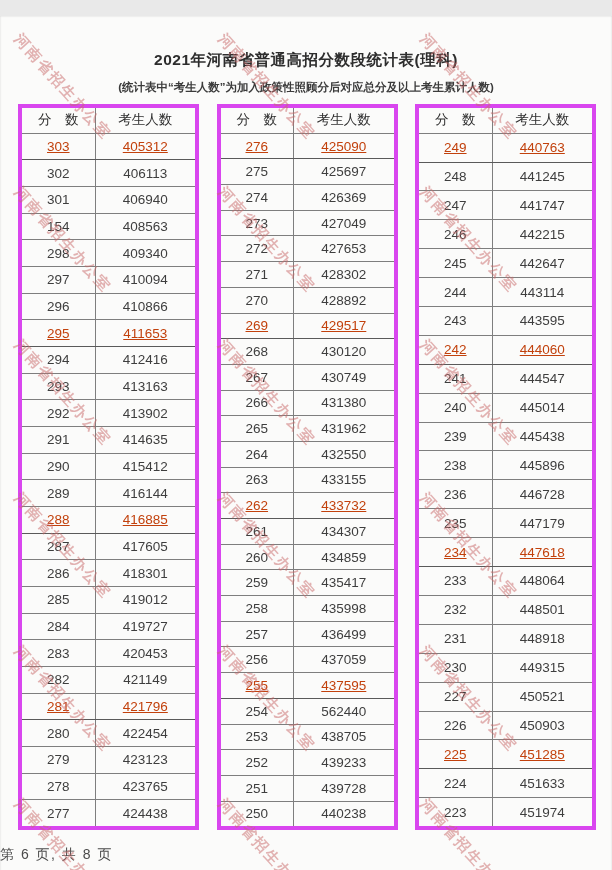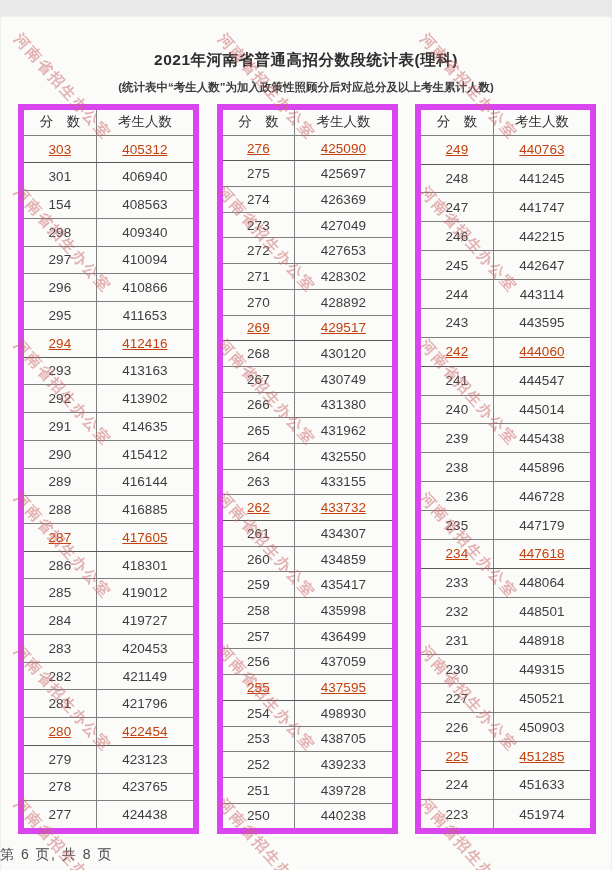--- a/index.html
+++ b/index.html
@@ -28,21 +28,21 @@
   }
   .tables {
     position:absolute; top:88px; left:18px; right:16px;
     display:flex;
     justify-content:space-between;
   }
   table.score-table {
     border-collapse:collapse;
     width:181px;
     table-layout:fixed;
-    border:6px solid #d946ef;
+    border:4px solid #d946ef;
     background:transparent;
   }
   .score-table th, .score-table td {
     border:1px solid #7e7e7e;
     text-align:center;
     vertical-align:middle;
     height:24.7px;
     padding:0;
     font-size:13.5px;
     color:#3e3e3e;
@@ -94,20 +94,24 @@
           <th>分　数</th>
           <th>考生人数</th>
         </tr>
       </thead>
       <tbody>
           <tr>
             <td>303</td>
             <td>405312</td>
           </tr>
           <tr>
+            <td>302</td>
+            <td>406113</td>
+          </tr>
+          <tr>
             <td>301</td>
             <td>406940</td>
           </tr>
           <tr>
             <td>154</td>
             <td>408563</td>
           </tr>
           <tr>
             <td>298</td>
             <td>409340</td>
@@ -290,21 +294,21 @@
           <tr>
             <td>256</td>
             <td>437059</td>
           </tr>
           <tr>
             <td>255</td>
             <td>437595</td>
           </tr>
           <tr>
             <td>254</td>
-            <td>498930</td>
+            <td>562440</td>
           </tr>
           <tr>
             <td>253</td>
             <td>438705</td>
           </tr>
           <tr>
             <td>252</td>
             <td>439233</td>
           </tr>
           <tr>

